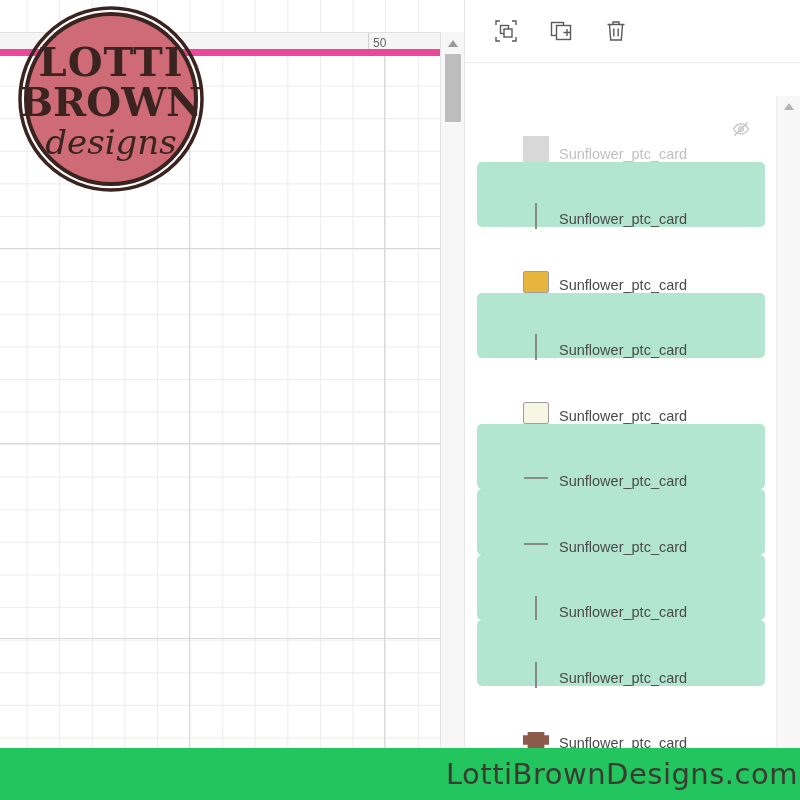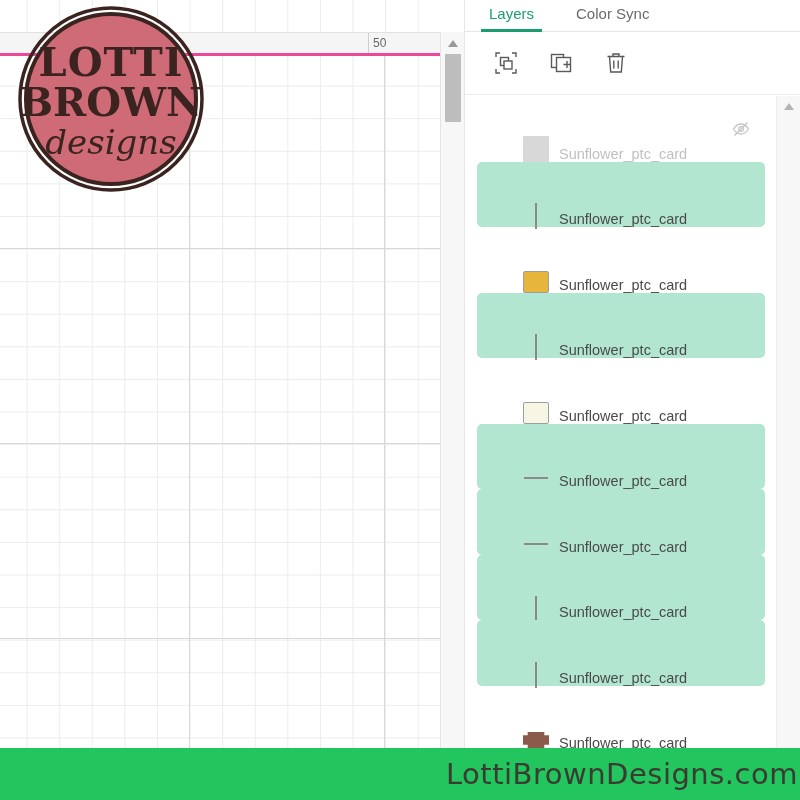--- a/index.html
+++ b/index.html
@@ -18,21 +18,21 @@
     width: 464px; height: 748px;
     background: #ffffff;
     overflow: hidden;
   }
 
   
   #ruler-h {
     position: absolute; left: 0; top: 32px;
     width: 464px; height: 24px;
     background: #f5f5f5;
-    border-bottom: 3px solid #ec4899;
+    border-bottom: 7px solid #ec4899;
     border-top: 1px solid #e0e0e0;
     z-index: 5;
   }
   #ruler-h .tick-label {
     position: absolute;
     top: 3px;
     font-size: 12px;
     color: #666;
     font-family: "Liberation Sans", sans-serif;
   }
@@ -287,28 +287,20 @@
         <circle cx="95" cy="95" r="85" fill="#ce6b77" stroke="#3b2420" stroke-width="4"></circle>
         <text x="95" y="72" text-anchor="middle" font-family="DejaVu Serif, serif" font-size="40" font-weight="bold" fill="#3b2420" letter-spacing="1">LOTTI</text>
         <text x="95" y="112" text-anchor="middle" font-family="DejaVu Serif, serif" font-size="40" font-weight="bold" fill="#3b2420" letter-spacing="0">BROWN</text>
         <text x="95" y="150" text-anchor="middle" font-family="DejaVu Serif, serif" font-size="34" font-style="italic" fill="#3b2420">designs</text>
       </svg>
     </div>
   </div>
 
   <div id="right-panel">
 
-    <div id="tabs">
-      <div class="tab active">
-        <span>Layers</span>
-      </div>
-      <div class="tab">
-        <span>Color Sync</span>
-      </div>
-    </div>
 
     <div id="layer-toolbar">
       <div class="tool-btn">
         <svg width="22" height="22" viewBox="0 0 22 22" fill="none" stroke="#5a5a5a" stroke-width="1.4">
           <path d="M1 5V1h4M21 5V1h-4M1 17v4h4M21 17v4h-4"></path>
           <rect x="5.5" y="5.5" width="8" height="8"></rect>
           <rect x="9" y="9" width="8" height="8" fill="#fff"></rect>
         </svg>
       </div>
       <div class="tool-btn">

